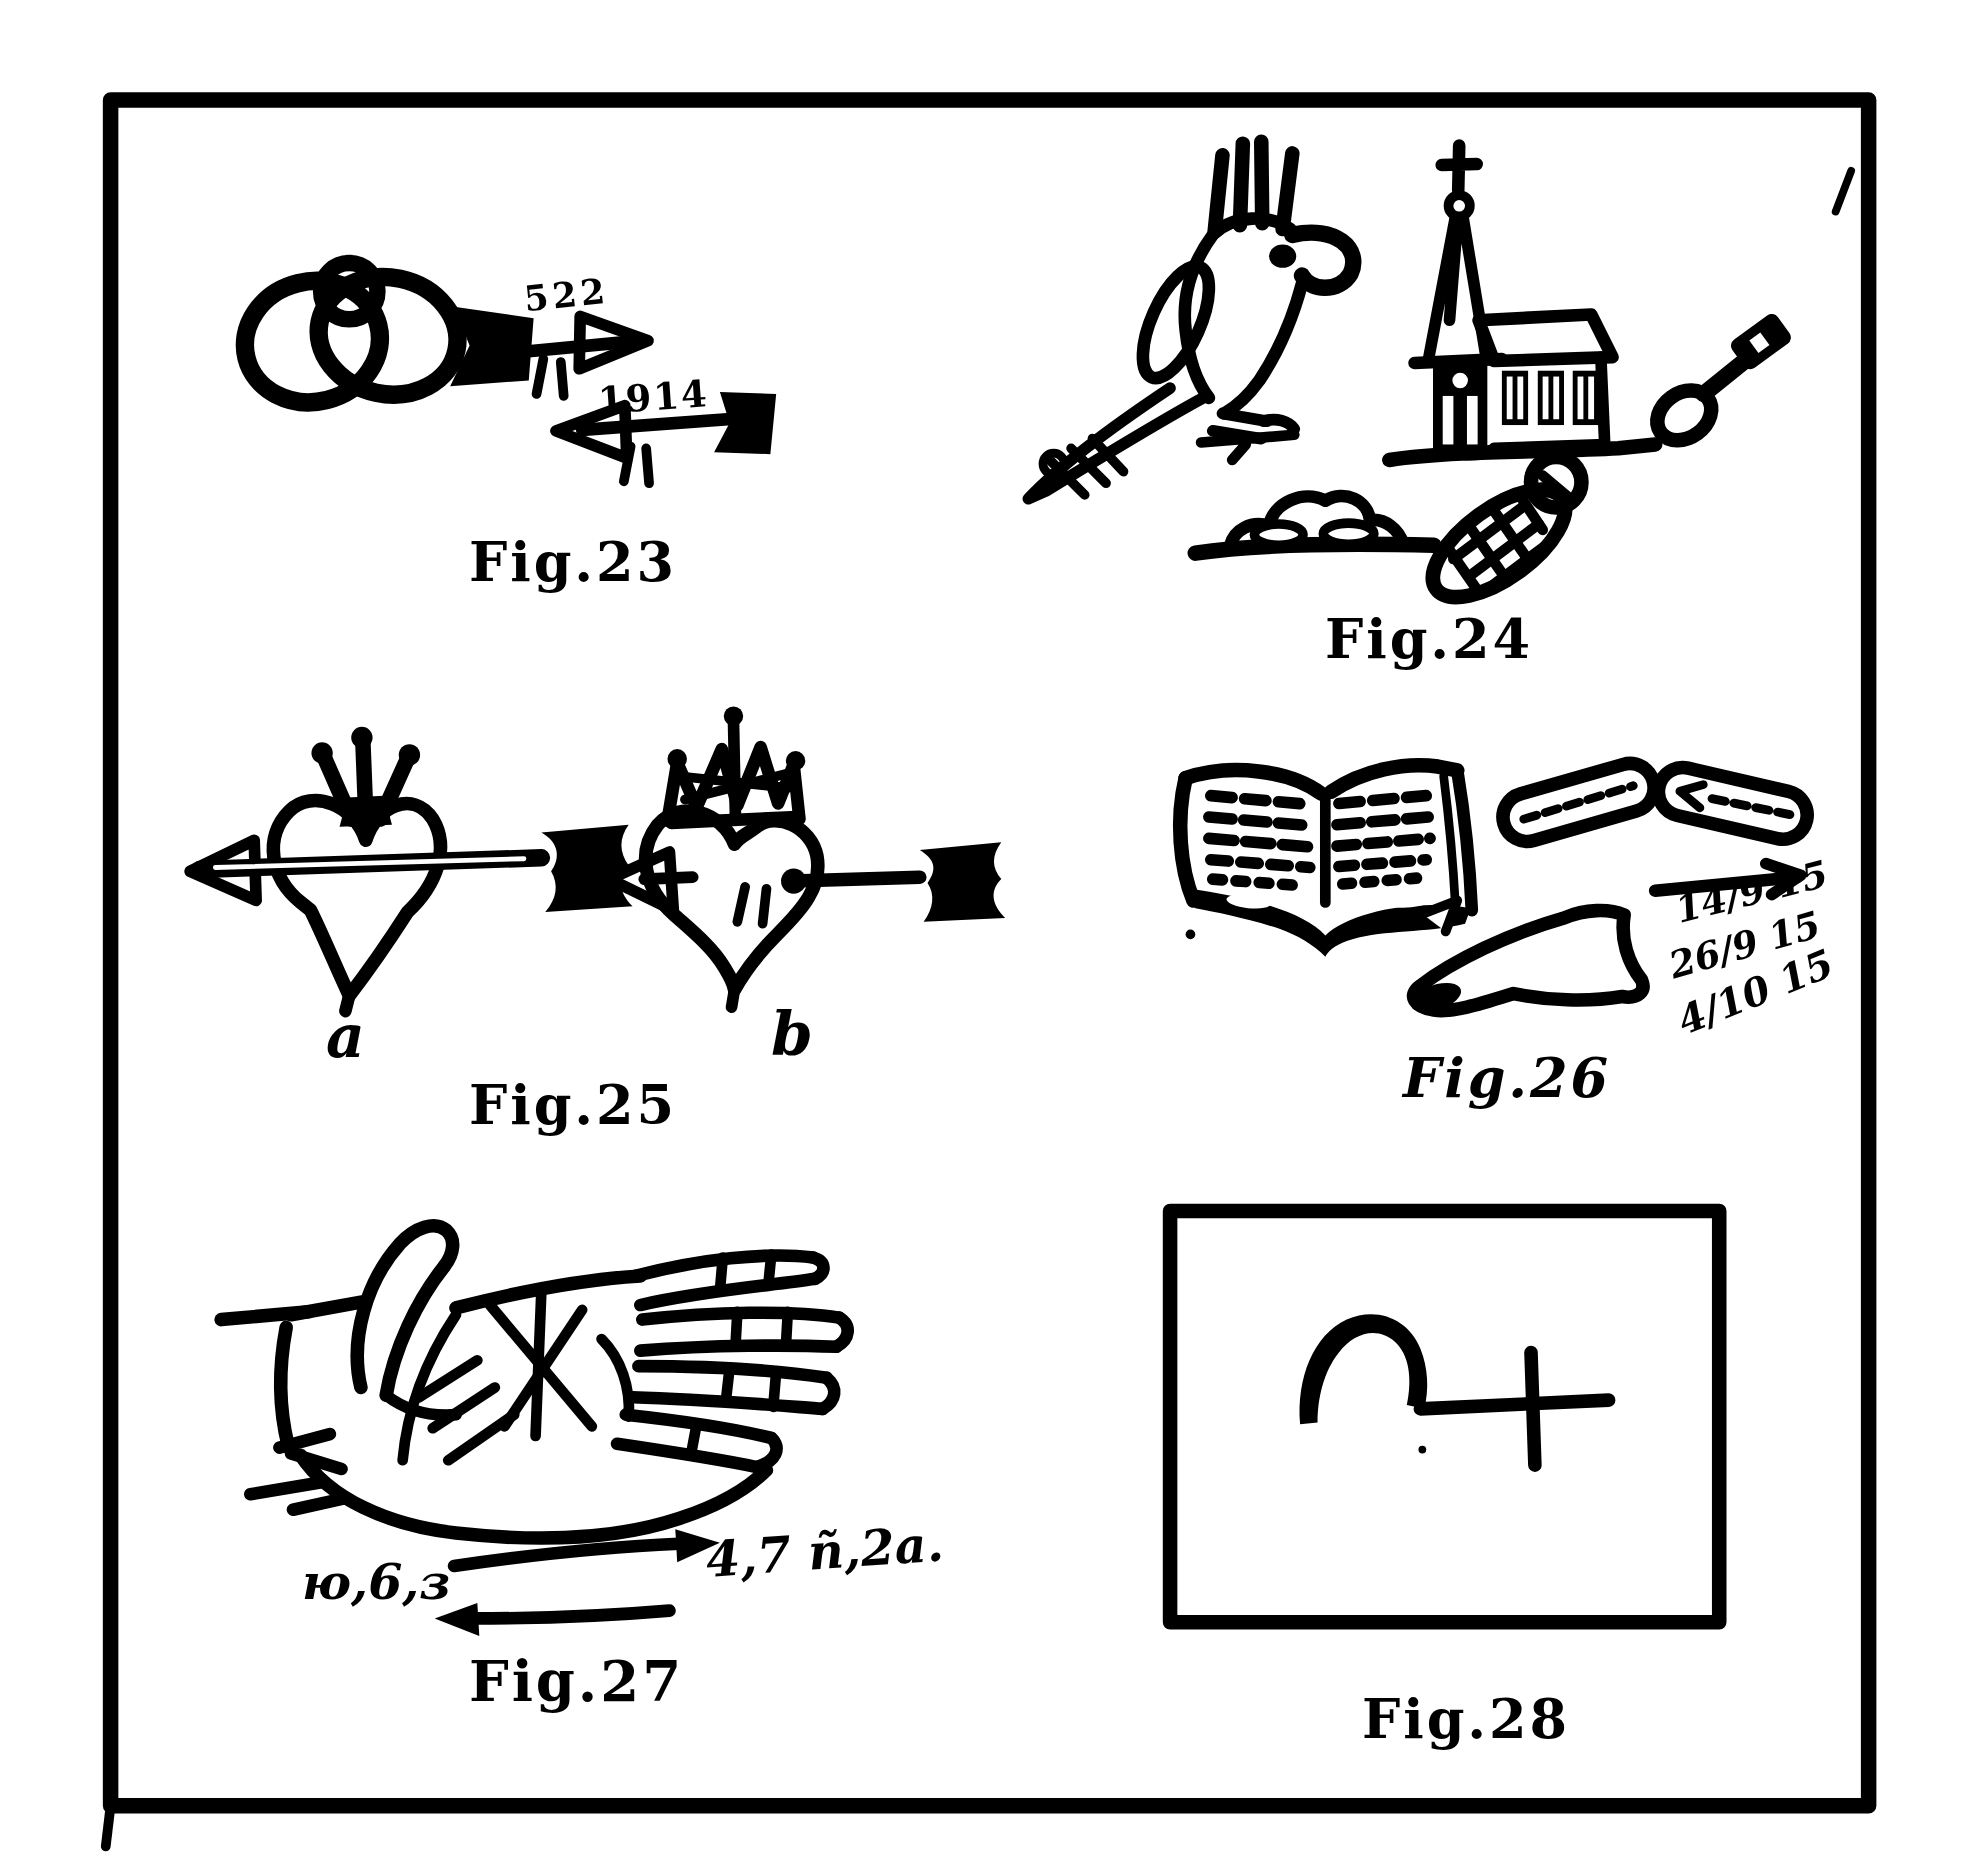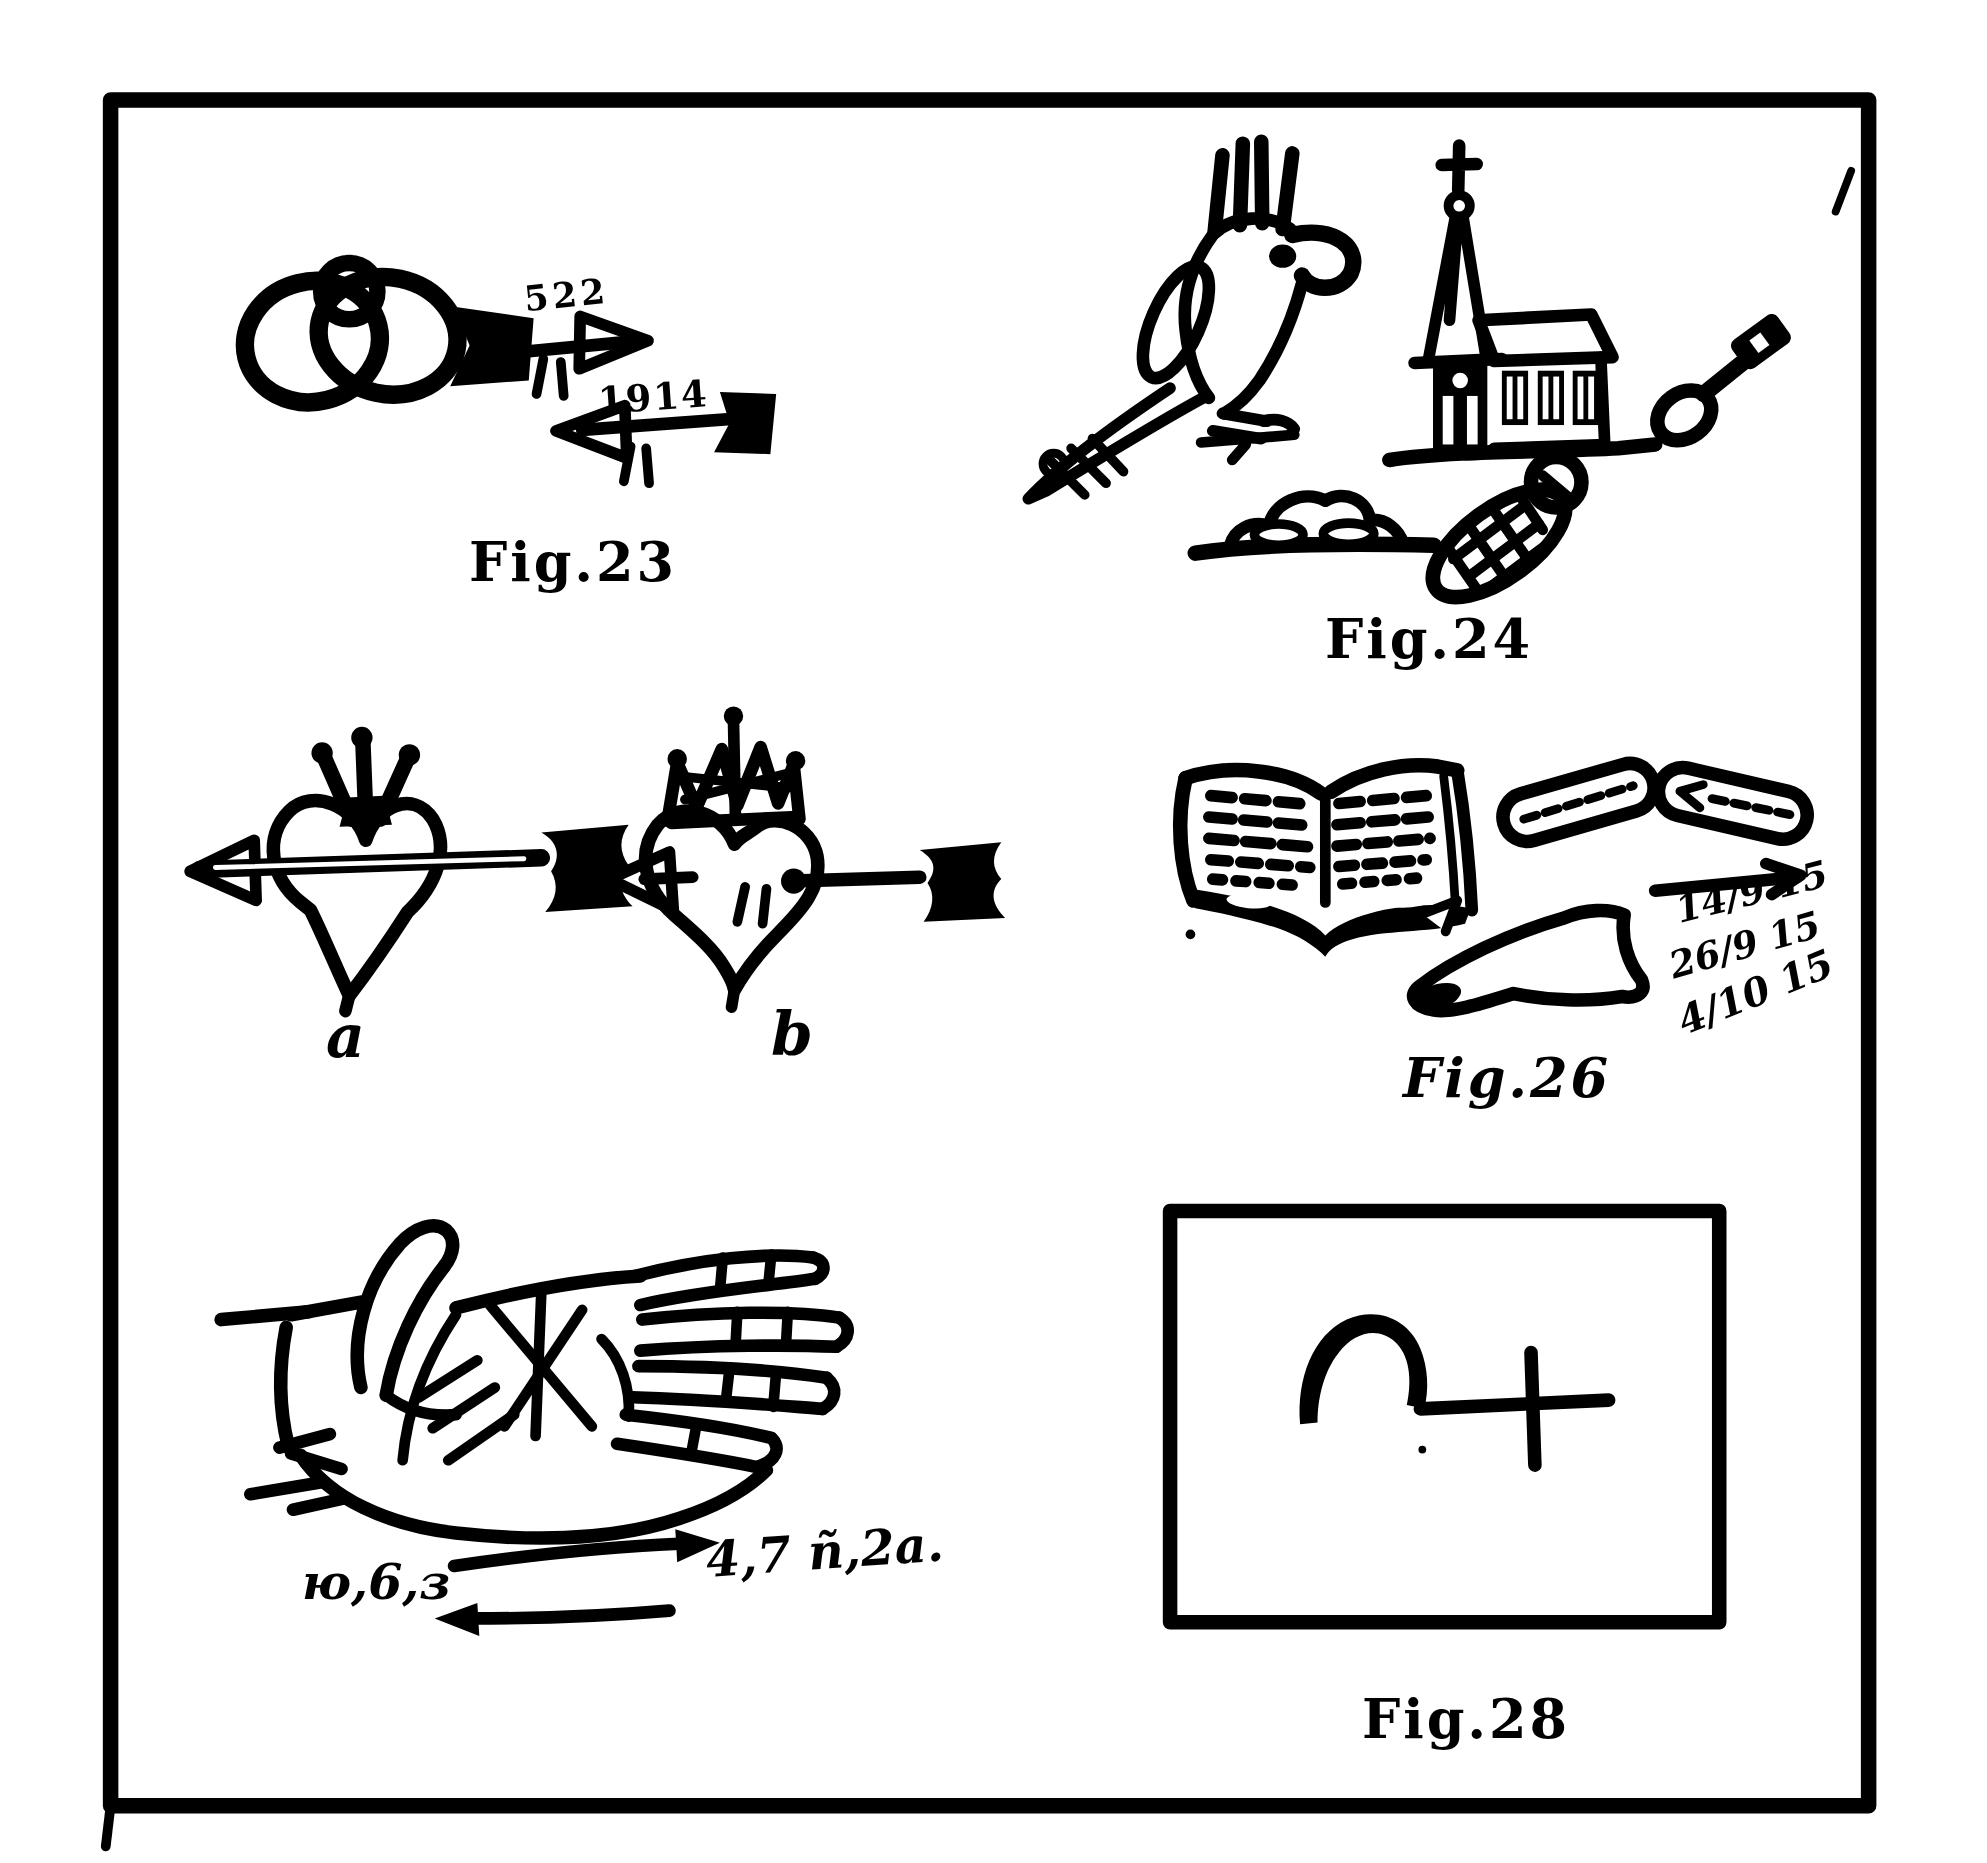--- a/index.html
+++ b/index.html
@@ -228,24 +228,26 @@
   </svg>
 
   <div class="lbl anno" style="left:524px;top:274px;font-size:35px;letter-spacing:3.9px;transform:rotate(-6deg);">522</div>
   <div class="lbl anno" style="left:598px;top:375px;font-size:37px;letter-spacing:1.9px;transform:rotate(-4deg);">1914</div>
   <div class="lbl fig-label" style="left:386px;top:530px;">Fig.23</div>
 
   <div class="lbl fig-label" style="left:1242px;top:607px;">Fig.24</div>
 
   <div class="lbl anno hw" style="left:326px;top:1001px;font-size:60px;">a</div>
   <div class="lbl anno hw" style="left:771px;top:999px;font-size:60px;">b</div>
+  <div class="lbl fig-label" style="left:386px;top:1073px;">Fig.25</div>
 
   <div class="lbl anno hw" style="left:1671px;top:889px;font-size:37px;transform:rotate(-14deg);transform-origin:left top;">14/9 15</div>
   <div class="lbl anno hw" style="left:1664px;top:945px;font-size:37px;transform:rotate(-16deg);transform-origin:left top;">26/9 15</div>
   <div class="lbl anno hw" style="left:1671px;top:1001px;font-size:39px;transform:rotate(-22deg);transform-origin:left top;">4/10 15</div>
   <div class="lbl fig-label" style="left:1320px;top:1046px;font-style:italic;">Fig.26</div>
 
   <div class="lbl anno hw" style="left:302px;top:1553px;font-size:49px;">ю,6,з</div>
   <div class="lbl anno hw" style="left:704px;top:1531px;font-size:49px;transform:rotate(-4deg);transform-origin:left top;">4,7 ñ,2a.</div>
+  <div class="lbl fig-label" style="left:393px;top:1648px;font-size:56px;">Fig.27</div>
 
   <div class="lbl fig-label" style="left:1279px;top:1687px;">Fig.28</div>
 </div>
 
 
 </body></html>

